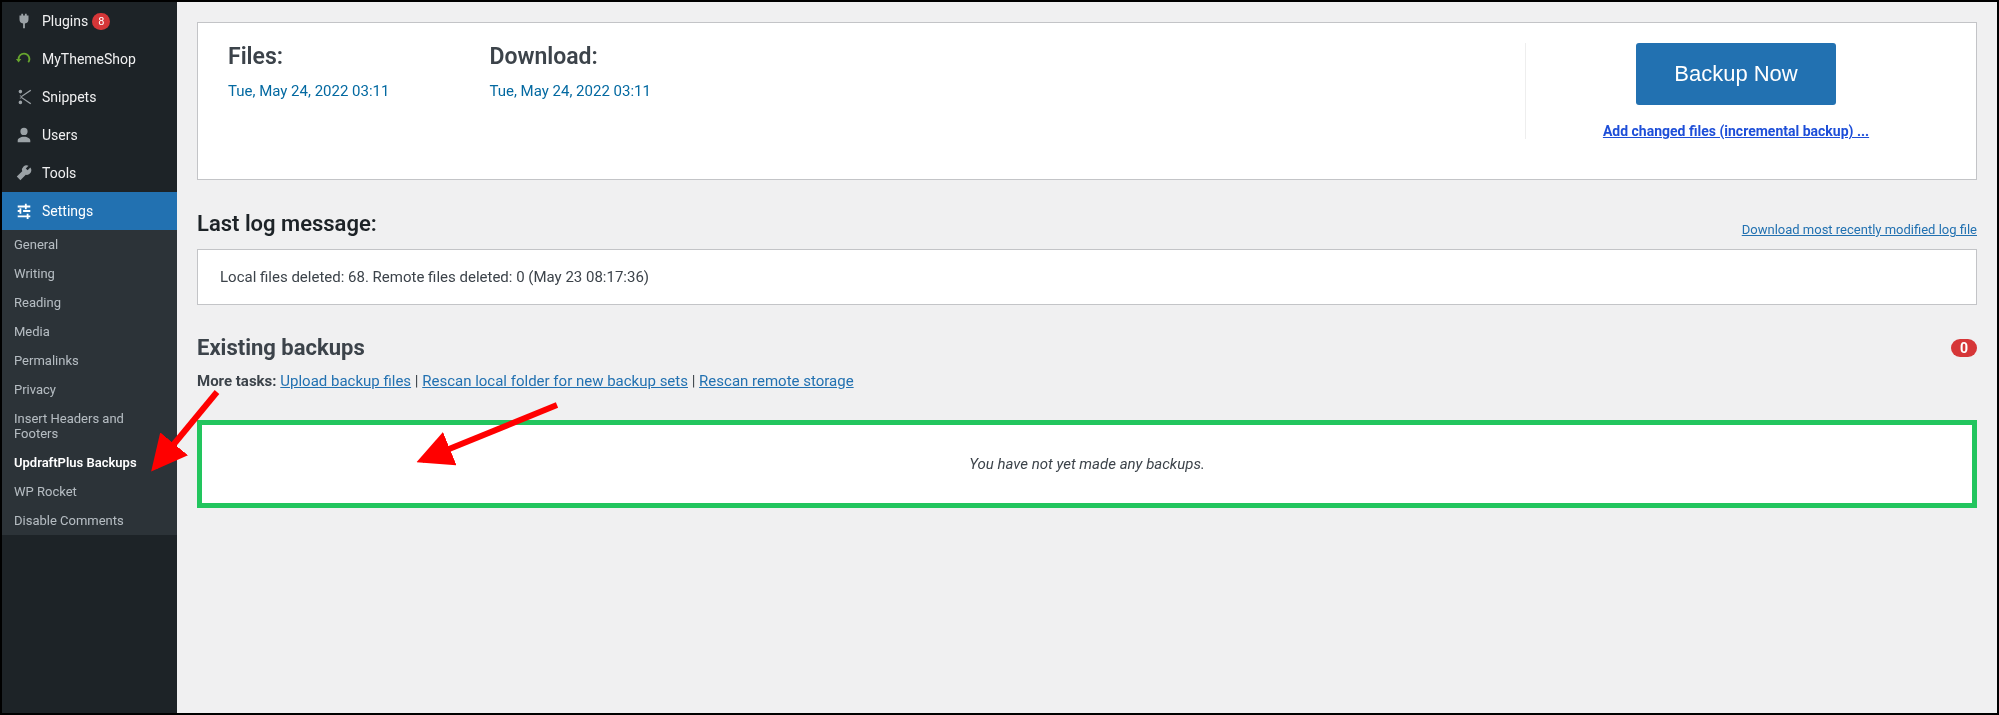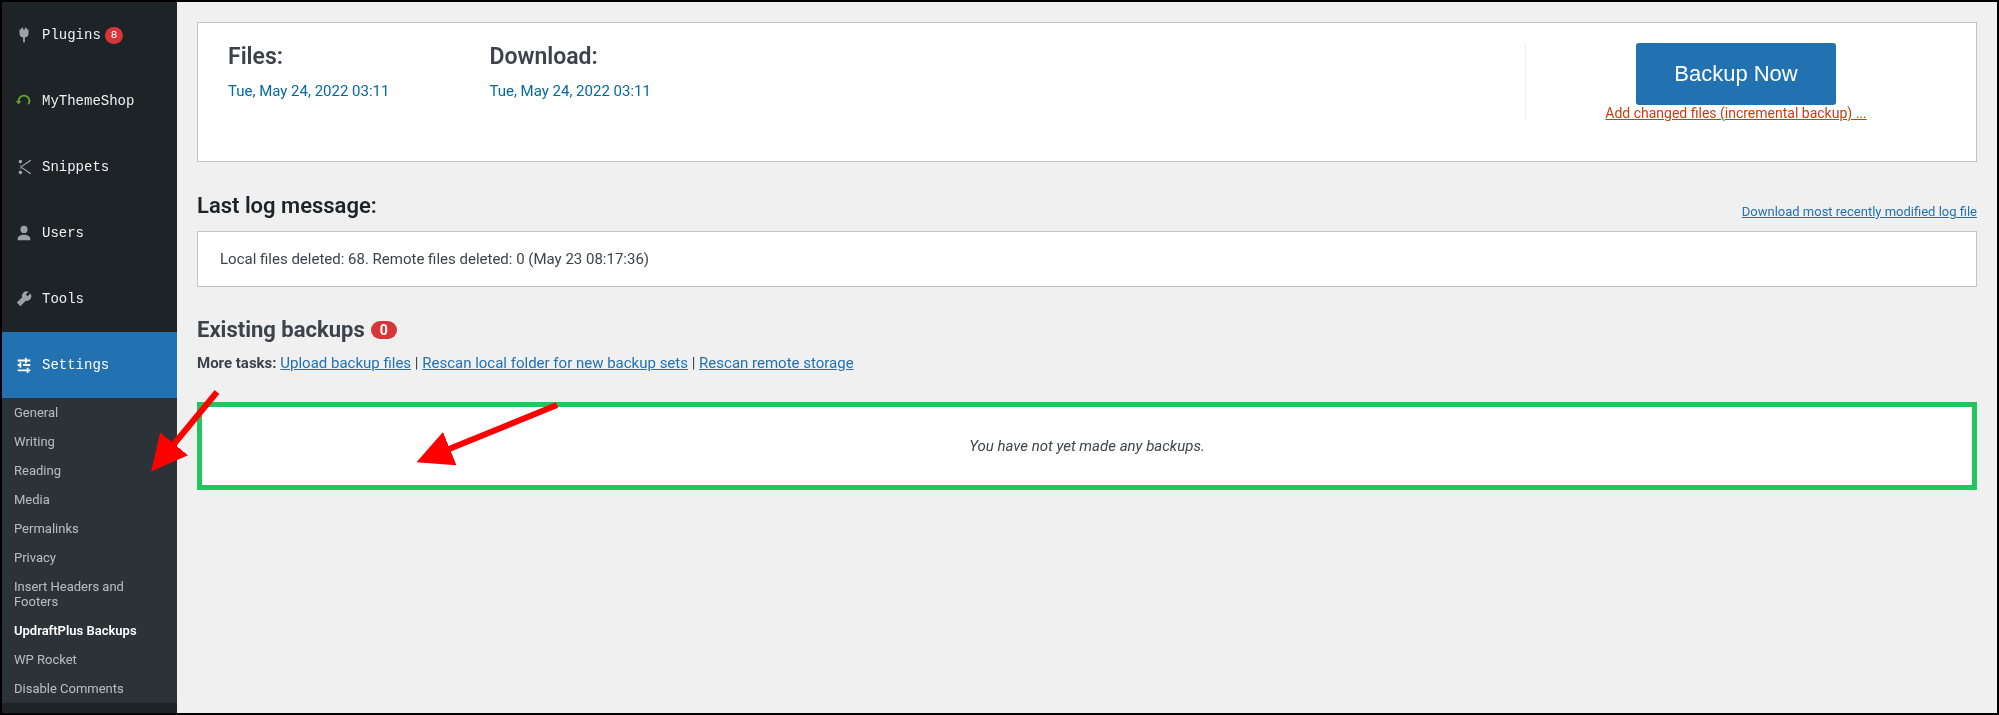--- a/index.html
+++ b/index.html
@@ -1,44 +1,44 @@
 <!DOCTYPE html>
 <html><head>
 <meta charset="utf-8">
 <style>
 * { box-sizing: border-box; margin: 0; padding: 0; }
 body { font-family: -apple-system, BlinkMacSystemFont, "Segoe UI", Roboto, sans-serif; background: #f0f0f1; font-size: 13px; color: #3c434a; }
 .wrapper { display: flex; min-height: 715px; border: 2px solid #000; }
 .sidebar { width: 175px; background: #1d2327; color: #f0f0f1; flex-shrink: 0; }
-.sidebar-item { display: flex; align-items: center; padding: 23px 12px; color: #f0f0f1; cursor: pointer; font-size: 14px; position: relative; font-family: Liberation Mono, monospace; }
+.sidebar-item { display: flex; align-items: center; padding: 9px 12px; color: #f0f0f1; cursor: pointer; font-size: 14px; position: relative; }
 .sidebar-item.active { background: #2271b1; color: #fff; }
 .sidebar-item.active::after { content: ""; position: absolute; right: -8px; top: 50%; margin-top: -8px; border: 8px solid transparent; border-right-color: #f0f0f1; }
 .sidebar-item .icon { width: 20px; height: 20px; margin-right: 8px; display: inline-flex; align-items: center; justify-content: center; fill: rgba(240,246,252,.6); }
 .sidebar-item.active .icon { fill: #fff; }
 .sidebar-badge { background: #d63638; color: #fff; border-radius: 9px; padding: 0 6px; font-size: 11px; margin-left: 4px; line-height: 17px; }
 .submenu { background: #2c3338; }
 .submenu-item { padding: 7px 12px; color: rgba(240,246,252,.7); cursor: pointer; font-size: 13px; }
 .submenu-item.current { color: #fff; font-weight: 600; }
 .main { flex: 1; padding: 0 20px; background: #f0f0f1; }
 .panel { background: #fff; border: 1px solid #c3c4c7; padding: 20px 30px 40px; margin-top: 20px; display: flex; }
 .panel-left { flex: 1; display: flex; gap: 100px; border-right: 1px solid #eee; }
 .panel-right { width: 420px; display: flex; flex-direction: column; align-items: center; justify-content: center; }
 .schedule h2 { font-size: 23px; font-weight: 600; margin-bottom: 12px; }
 .schedule-date { color: #0369a1; font-size: 15px; }
 .time-now-row { margin-top: 30px; display: flex; align-items: center; }
 .time-now-label { background: #b7b7b7; color: #fff; padding: 6px 10px; font-size: 14px; }
 .time-now-val { background: #eee; padding: 6px 10px; font-size: 14px; }
 .backup-btn { background: #2271b1; color: #fff; border: none; padding: 18px 38px; font-size: 22px; border-radius: 3px; cursor: pointer; }
-.incremental-link { color: #c2410c; text-decoration: underline; font-size: 14px; cursor: pointer; }
+.incremental-link { color: #1d4ed8; text-decoration: underline; margin-top: 18px; font-size: 14px; cursor: pointer; font-weight: bold; }
 .section { margin-top: 30px; }
 .section-head { display: flex; justify-content: space-between; align-items: center; }
 .section-head h2 { font-size: 22px; font-weight: 600; color: #1d2327; }
 .link { color: #2271b1; text-decoration: underline; cursor: pointer; margin-top: 12px; }
 .log-box { background: #fff; border: 1px solid #c3c4c7; padding: 18px 22px; margin-top: 12px; font-size: 15px; }
-.existing-head { font-size: 22px; font-weight: 700; display: flex; align-items: center; gap: 6px; }
+.existing-head { font-size: 22px; font-weight: 700; display: flex; align-items: center; gap: 6px; justify-content: space-between; }
 .count-badge { background: #d63638; color: #fff; border-radius: 10px; padding: 1px 9px; font-size: 14px; font-weight: 700; }
 .more-tasks { margin-top: 12px; font-size: 15px; }
 .more-tasks b { font-weight: 700; }
 .backup-table { background: #fff; border: 5px solid #22c55e; margin-top: 30px; padding: 30px; text-align: center; font-style: italic; font-size: 15px; }
 .sep { color: #3c434a; }
 .arrow { position: absolute; pointer-events: none; z-index: 10; }
 </style>
 </head>
 <body>
 

